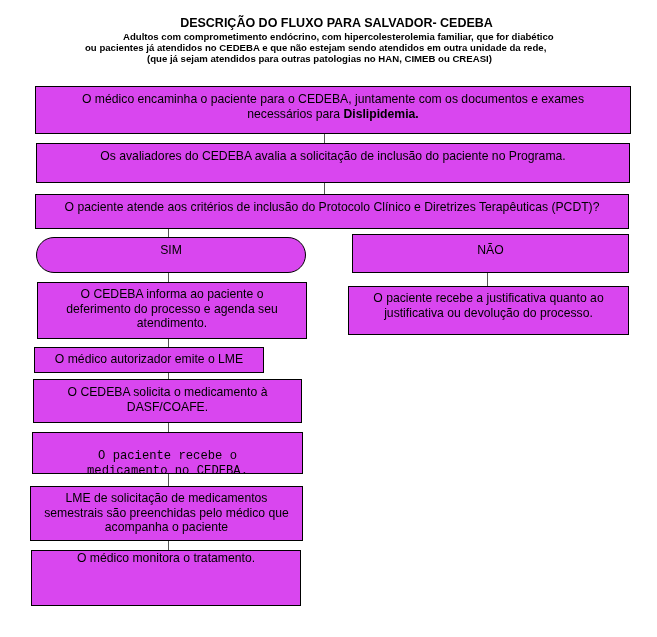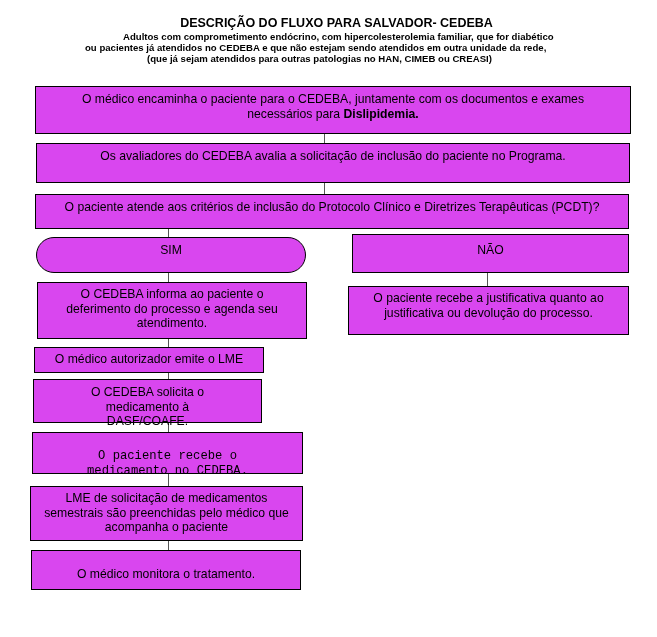--- a/index.html
+++ b/index.html
@@ -54,33 +54,33 @@
 </div>
 
 <div class="box" style="left:37px; top:282px; width:270px; height:57px; padding-top:4px;">
   <span class="txt" style="padding:0 18px;">O CEDEBA informa ao paciente o deferimento do processo e agenda seu atendimento.</span>
 </div>
 
 <div class="box" style="left:34px; top:347px; width:230px; height:26px; padding-top:4px;">
   <span class="txt">O médico autorizador emite o LME</span>
 </div>
 
-<div class="box" style="left:33px; top:379px; width:229px; height:44px; padding-top:5px;">
+<div class="box" style="left:33px; top:379px; width:269px; height:44px; padding-top:5px;">
   <span class="txt" style="padding:0 30px;">O CEDEBA solicita o medicamento à DASF/COAFE.</span>
 </div>
 
 <div class="box" style="left:32px; top:432px; width:271px; height:42px; padding-top:16px;font-family:Liberation Mono, monospace;">
   <span class="txt" style="padding:0 30px;">O paciente recebe o medicamento no CEDEBA.</span>
 </div>
 
 <div class="box" style="left:30px; top:486px; width:273px; height:55px; padding-top:4px;">
   <span class="txt" style="padding:0 10px;">LME de solicitação de medicamentos semestrais são preenchidas pelo médico que acompanha o paciente</span>
 </div>
 
-<div class="box" style="left:31px; top:550px; width:270px; height:40px; padding-top:16px;">
+<div class="box" style="left:31px; top:550px; width:270px; height:56px; padding-top:0;">
   <span class="txt">O médico monitora o tratamento.</span>
 </div>
 
 <div class="box" style="left:352px; top:234px; width:277px; height:39px; padding-top:8px;">
   <span class="txt">NÃO</span>
 </div>
 
 <div class="box" style="left:348px; top:286px; width:281px; height:49px; padding-top:4px;">
   <span class="txt" style="padding:0 15px;">O paciente recebe a justificativa quanto ao justificativa ou devolução do processo.</span>
 </div>

